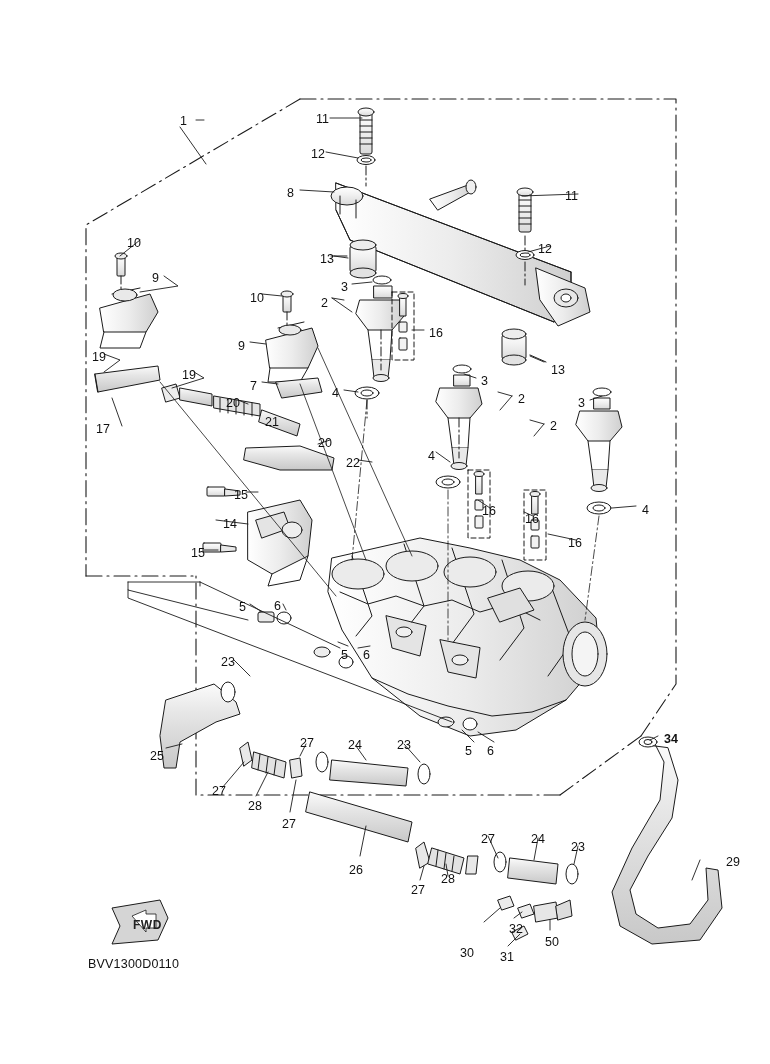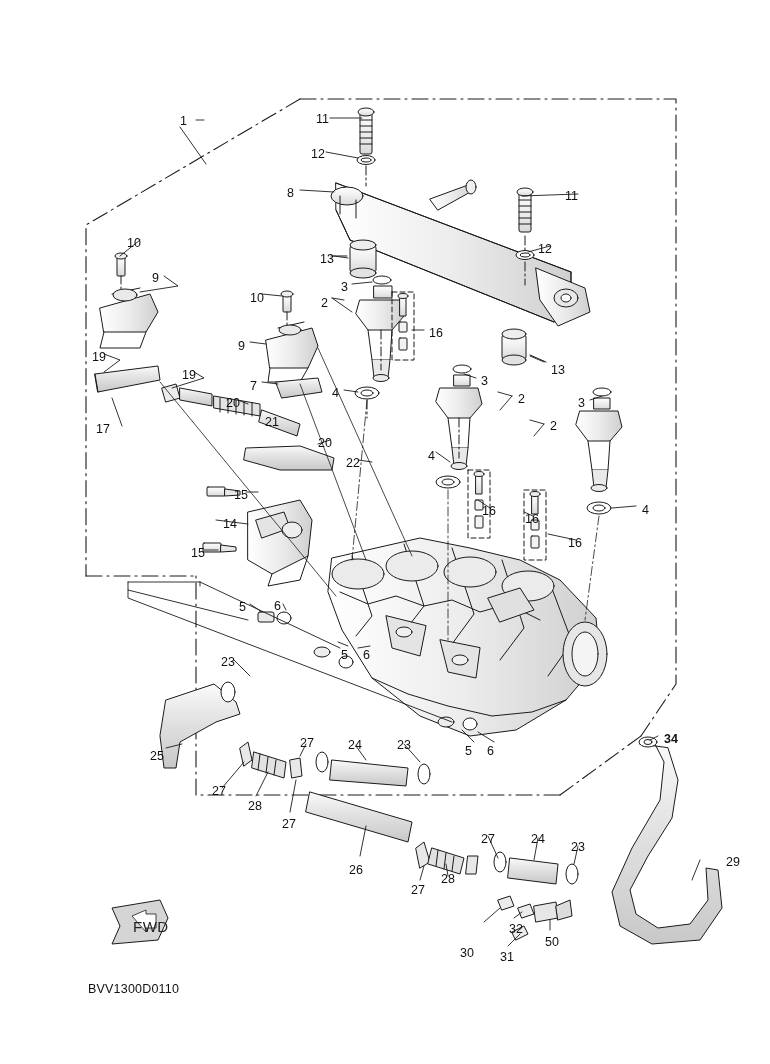--- a/index.html
+++ b/index.html
@@ -38,23 +38,23 @@
   .doc-code {
     position: absolute;
     font-family: "Liberation Sans", sans-serif;
     font-size: 12.5px;
     color: #111111;
     letter-spacing: 0.2px;
   }
   .fwd-label {
     position: absolute;
     font-family: "Liberation Sans", sans-serif;
-    font-size: 15px;
+    font-size: 12px;
     color: #222222;
-    font-weight: normal;
+    font-weight: bold;
     letter-spacing: 0.5px;
   }
 </style>
 </head>
 <body>
 
 <div id="diagram-root">
 
   <svg id="parts-svg" viewBox="0 0 770 1064">
     <defs>
@@ -444,15 +444,15 @@
   <div class="callout" style="left:726px; top:856px;">29</div>
   <div class="callout" style="left:349px; top:855px;margin-top:9px;">26</div>
   <div class="callout" style="left:411px; top:884px;">27</div>
   <div class="callout" style="left:441px; top:873px;">28</div>
   <div class="callout" style="left:460px; top:927px;margin-top:20px;">30</div>
   <div class="callout" style="left:509px; top:923px;">32</div>
   <div class="callout" style="left:500px; top:951px;">31</div>
   <div class="callout" style="left:545px; top:936px;">50</div>
 
   <div class="fwd-label" style="left:133px; top:918px;">FWD</div>
-  <div class="doc-code" style="left:88px; top:957px;margin-top:25px;">BVV1300D0110</div>
+  <div class="doc-code" style="left:88px; top:957px;">BVV1300D0110</div>
 
 </div>
 
 </body></html>

